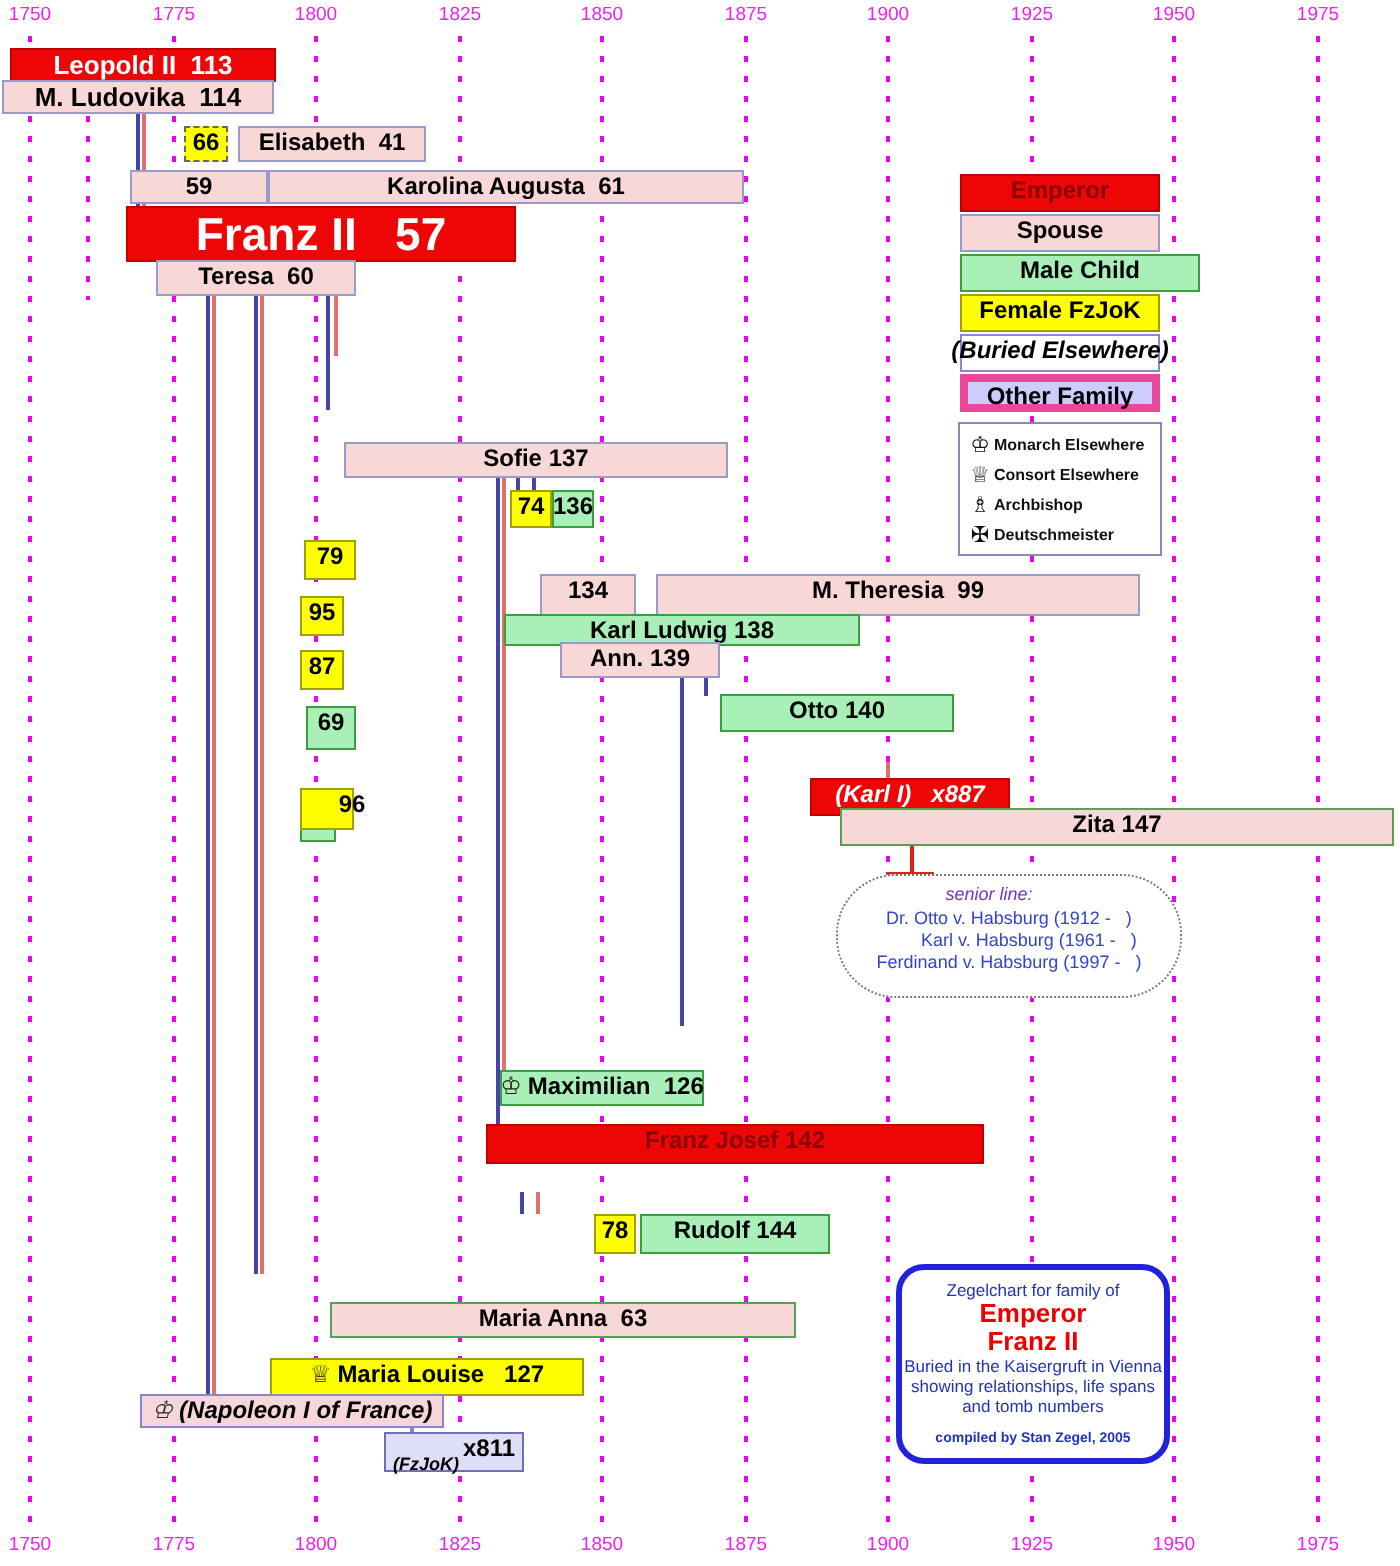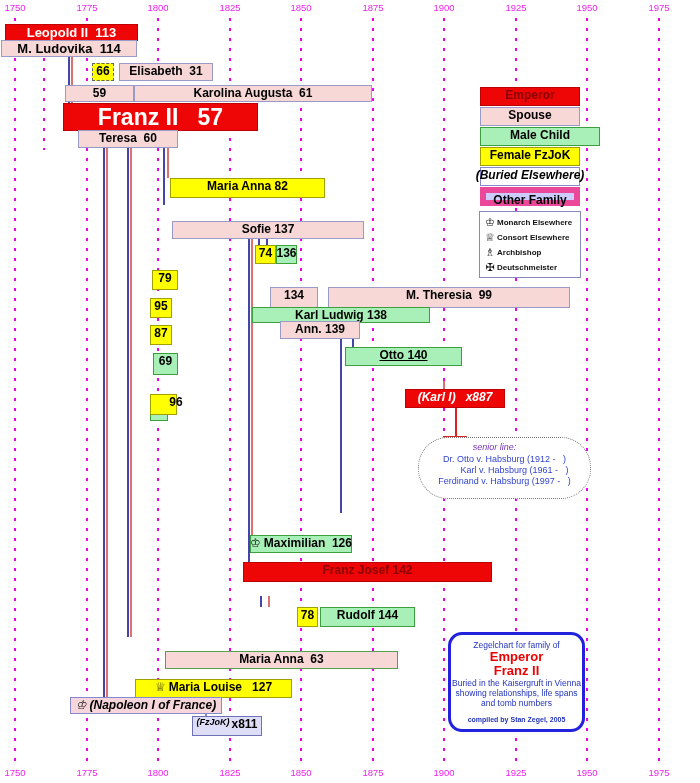--- a/index.html
+++ b/index.html
@@ -11,26 +11,26 @@
   .bar{position:absolute;box-sizing:border-box;display:flex;align-items:flex-start;justify-content:center;
        font-weight:bold;font-size:12px;white-space:pre;z-index:3;color:#000;}
   .emperor{background:#ee0606;border:1px solid #c00000;color:#fff;}
   .emperor-dark{background:#ee0606;border:1px solid #c00000;color:#8b0000;}
   .spouse{background:#f8d7d7;border:1px solid #9a9ac8;}
   .spouse-green{background:#f8d7d7;border:1px solid #55a055;}
   .male{background:#a9f0b8;border:1px solid #3d9e3d;}
   .female{background:#ffff00;border:1px solid #a0a000;}
   .dashed{border:1px dashed #666;}
   .buried{background:#fff;border:1px solid #8888cc;font-style:italic;}
-  .other{background:#ccccff;border:6px solid #ec4899;}
+  .other{background:#ccccff;border:4px solid #ec4899;}
   .napoleon{background:#f6d6da;border:1px solid #8888cc;font-style:italic;}
   .fzjok{background:#dedef8;border:1px solid #7070b8;}
   .italic{font-style:italic;}
   .bar .icon{font-weight:normal;margin-right:3px;font-size:12px;color:#222;}
-  .fz-pre{font-style:italic;font-size:9px;margin-right:2px;}
+  .fz-pre{font-style:italic;font-size:9px;margin-right:2px;margin-top:10px;}
   #symbolbox{position:absolute;left:479px;top:211px;width:102px;height:67px;background:#fff;
              border:1px solid #8888bb;z-index:3;box-sizing:border-box;padding:3px 0 0 3px;}
   .symrow{display:flex;align-items:center;height:15px;}
   .symrow .g{width:14px;font-size:11px;text-align:center;color:#111;}
   .symrow .t{font-size:8px;font-weight:bold;color:#111;}
   #seniorbox{position:absolute;left:418px;top:437px;width:173px;height:62px;border:1.5px dotted #777;
              border-radius:30px;z-index:4;background:#fff;box-sizing:border-box;text-align:center;padding-top:4px;}
   #seniorbox .st{font-size:9px;font-style:italic;color:#7733bb;margin:0 0 1px 0;}
   #seniorbox p{font-size:9px;color:#3344cc;margin:0;line-height:11px;white-space:pre;}
   #seniorbox p:nth-of-type(1){transform:translateX(-10px);}
@@ -131,41 +131,41 @@
     <div class="conn" style="left: 352px; top: 323px; width: 1.5px; height: 25px; background: rgb(68, 68, 170);"></div>
     <div class="conn" style="left: 443px; top: 381px; width: 1.5px; height: 9px; background: rgb(224, 112, 112);"></div>
     <div class="conn" style="left: 455px; top: 408px; width: 1.5px; height: 29px; background: rgb(221, 34, 34);"></div>
     <div class="conn" style="left: 443px; top: 436px; width: 24px; height: 2px; background: rgb(221, 34, 34);"></div>
     <div class="conn" style="left: 260px; top: 596px; width: 1.5px; height: 11px; background: rgb(68, 68, 170);"></div>
     <div class="conn" style="left: 268px; top: 596px; width: 1.5px; height: 11px; background: rgb(224, 112, 112);"></div>
     <div class="conn" style="left: 205px; top: 698px; width: 1.5px; height: 18px; background: rgb(136, 136, 204);"></div>
     <div class="bar emperor" style="left: 5px; top: 24px; width: 133px; height: 17px; font-size: 13px;"><span>Leopold II  113</span></div>
     <div class="bar spouse" style="left: 1px; top: 40px; width: 136px; height: 17px; font-size: 13px;"><span>M. Ludovika  114</span></div>
     <div class="bar female dashed" style="left: 92px; top: 63px; width: 22px; height: 18px;"><span>66</span></div>
-    <div class="bar spouse" style="left: 119px; top: 63px; width: 94px; height: 18px;"><span>Elisabeth  31</span></div>
+    <div class="bar spouse" style="left: 119px; top: 63px; width: 94px; height: 18px;"><span>Elisabeth  41</span></div>
     <div class="bar spouse" style="left: 65px; top: 85px; width: 69px; height: 17px;"><span>59</span></div>
     <div class="bar spouse" style="left: 134px; top: 85px; width: 238px; height: 17px;"><span>Karolina Augusta  61</span></div>
     <div class="bar emperor" style="left: 63px; top: 103px; width: 195px; height: 28px; font-size: 23px;"><span>Franz II   57</span></div>
     <div class="bar spouse" style="left: 78px; top: 130px; width: 100px; height: 18px;"><span>Teresa  60</span></div>
-    <div class="bar female" style="left: 170px; top: 178px; width: 155px; height: 20px;"><span>Maria Anna 82</span></div>
     <div class="bar spouse" style="left: 172px; top: 221px; width: 192px; height: 18px;"><span>Sofie 137</span></div>
     <div class="bar female" style="left: 255px; top: 245px; width: 21px; height: 19px;"><span>74</span></div>
     <div class="bar male" style="left: 276px; top: 245px; width: 21px; height: 19px;"><span>136</span></div>
     <div class="bar female" style="left: 152px; top: 270px; width: 26px; height: 20px;"><span>79</span></div>
     <div class="bar female" style="left: 150px; top: 298px; width: 22px; height: 20px;"><span>95</span></div>
     <div class="bar female" style="left: 150px; top: 325px; width: 22px; height: 20px;"><span>87</span></div>
     <div class="bar male" style="left: 153px; top: 353px; width: 25px; height: 22px;"><span>69</span></div>
     <div class="bar male" style="left: 150px; top: 382px; width: 18px; height: 21px; margin-top: 18px;"><span>71</span></div>
     <div class="bar female" style="left: 150px; top: 394px; width: 23px; height: 21px; padding-left: 25px;"><span>96</span></div>
     <div class="bar spouse" style="left: 270px; top: 287px; width: 48px; height: 21px;"><span>134</span></div>
     <div class="bar spouse" style="left: 328px; top: 287px; width: 242px; height: 21px;"><span>M. Theresia  99</span></div>
     <div class="bar male" style="left: 252px; top: 307px; width: 178px; height: 16px;"><span>Karl Ludwig 138</span></div>
     <div class="bar spouse" style="left: 280px; top: 321px; width: 80px; height: 18px;"><span>Ann. 139</span></div>
-    <div class="bar male" style="left: 345px; top: 347px; width: 117px; height: 19px; text-decoration: underline;"><span>Otto 140</span></div>
+    <div class="bar male" style="left: 360px; top: 347px; width: 117px; height: 19px;"><span>Otto 140</span></div>
     <div class="bar emperor italic" style="left: 405px; top: 389px; width: 100px; height: 19px;"><span>(Karl I)   x887</span></div>
+    <div class="bar spouse-green" style="left: 420px; top: 404px; width: 277px; height: 19px;"><span>Zita 147</span></div>
     <div class="bar male" style="left: 250px; top: 535px; width: 102px; height: 18px;"><span class="icon">♔</span><span>Maximilian  126</span></div>
     <div class="bar emperor-dark" style="left: 243px; top: 562px; width: 249px; height: 20px;"><span>Franz Josef 142</span></div>
     <div class="bar female" style="left: 297px; top: 607px; width: 21px; height: 20px;"><span>78</span></div>
     <div class="bar male" style="left: 320px; top: 607px; width: 95px; height: 20px;"><span>Rudolf 144</span></div>
     <div class="bar spouse-green" style="left: 165px; top: 651px; width: 233px; height: 18px;"><span>Maria Anna  63</span></div>
     <div class="bar female" style="left: 135px; top: 679px; width: 157px; height: 19px;"><span class="icon">♕</span><span>Maria Louise   127</span></div>
     <div class="bar napoleon" style="left: 70px; top: 697px; width: 152px; height: 17px;"><span class="icon">♔</span><span>(Napoleon I of France)</span></div>
     <div class="bar fzjok" style="left: 192px; top: 716px; width: 70px; height: 20px;"><span class="fz-pre">(FzJoK)</span><span>x811</span></div>
     <div class="bar emperor-dark" style="left: 480px; top: 87px; width: 100px; height: 19px;">Emperor</div>
     <div class="bar spouse" style="left: 480px; top: 107px; width: 100px; height: 19px;">Spouse</div>

